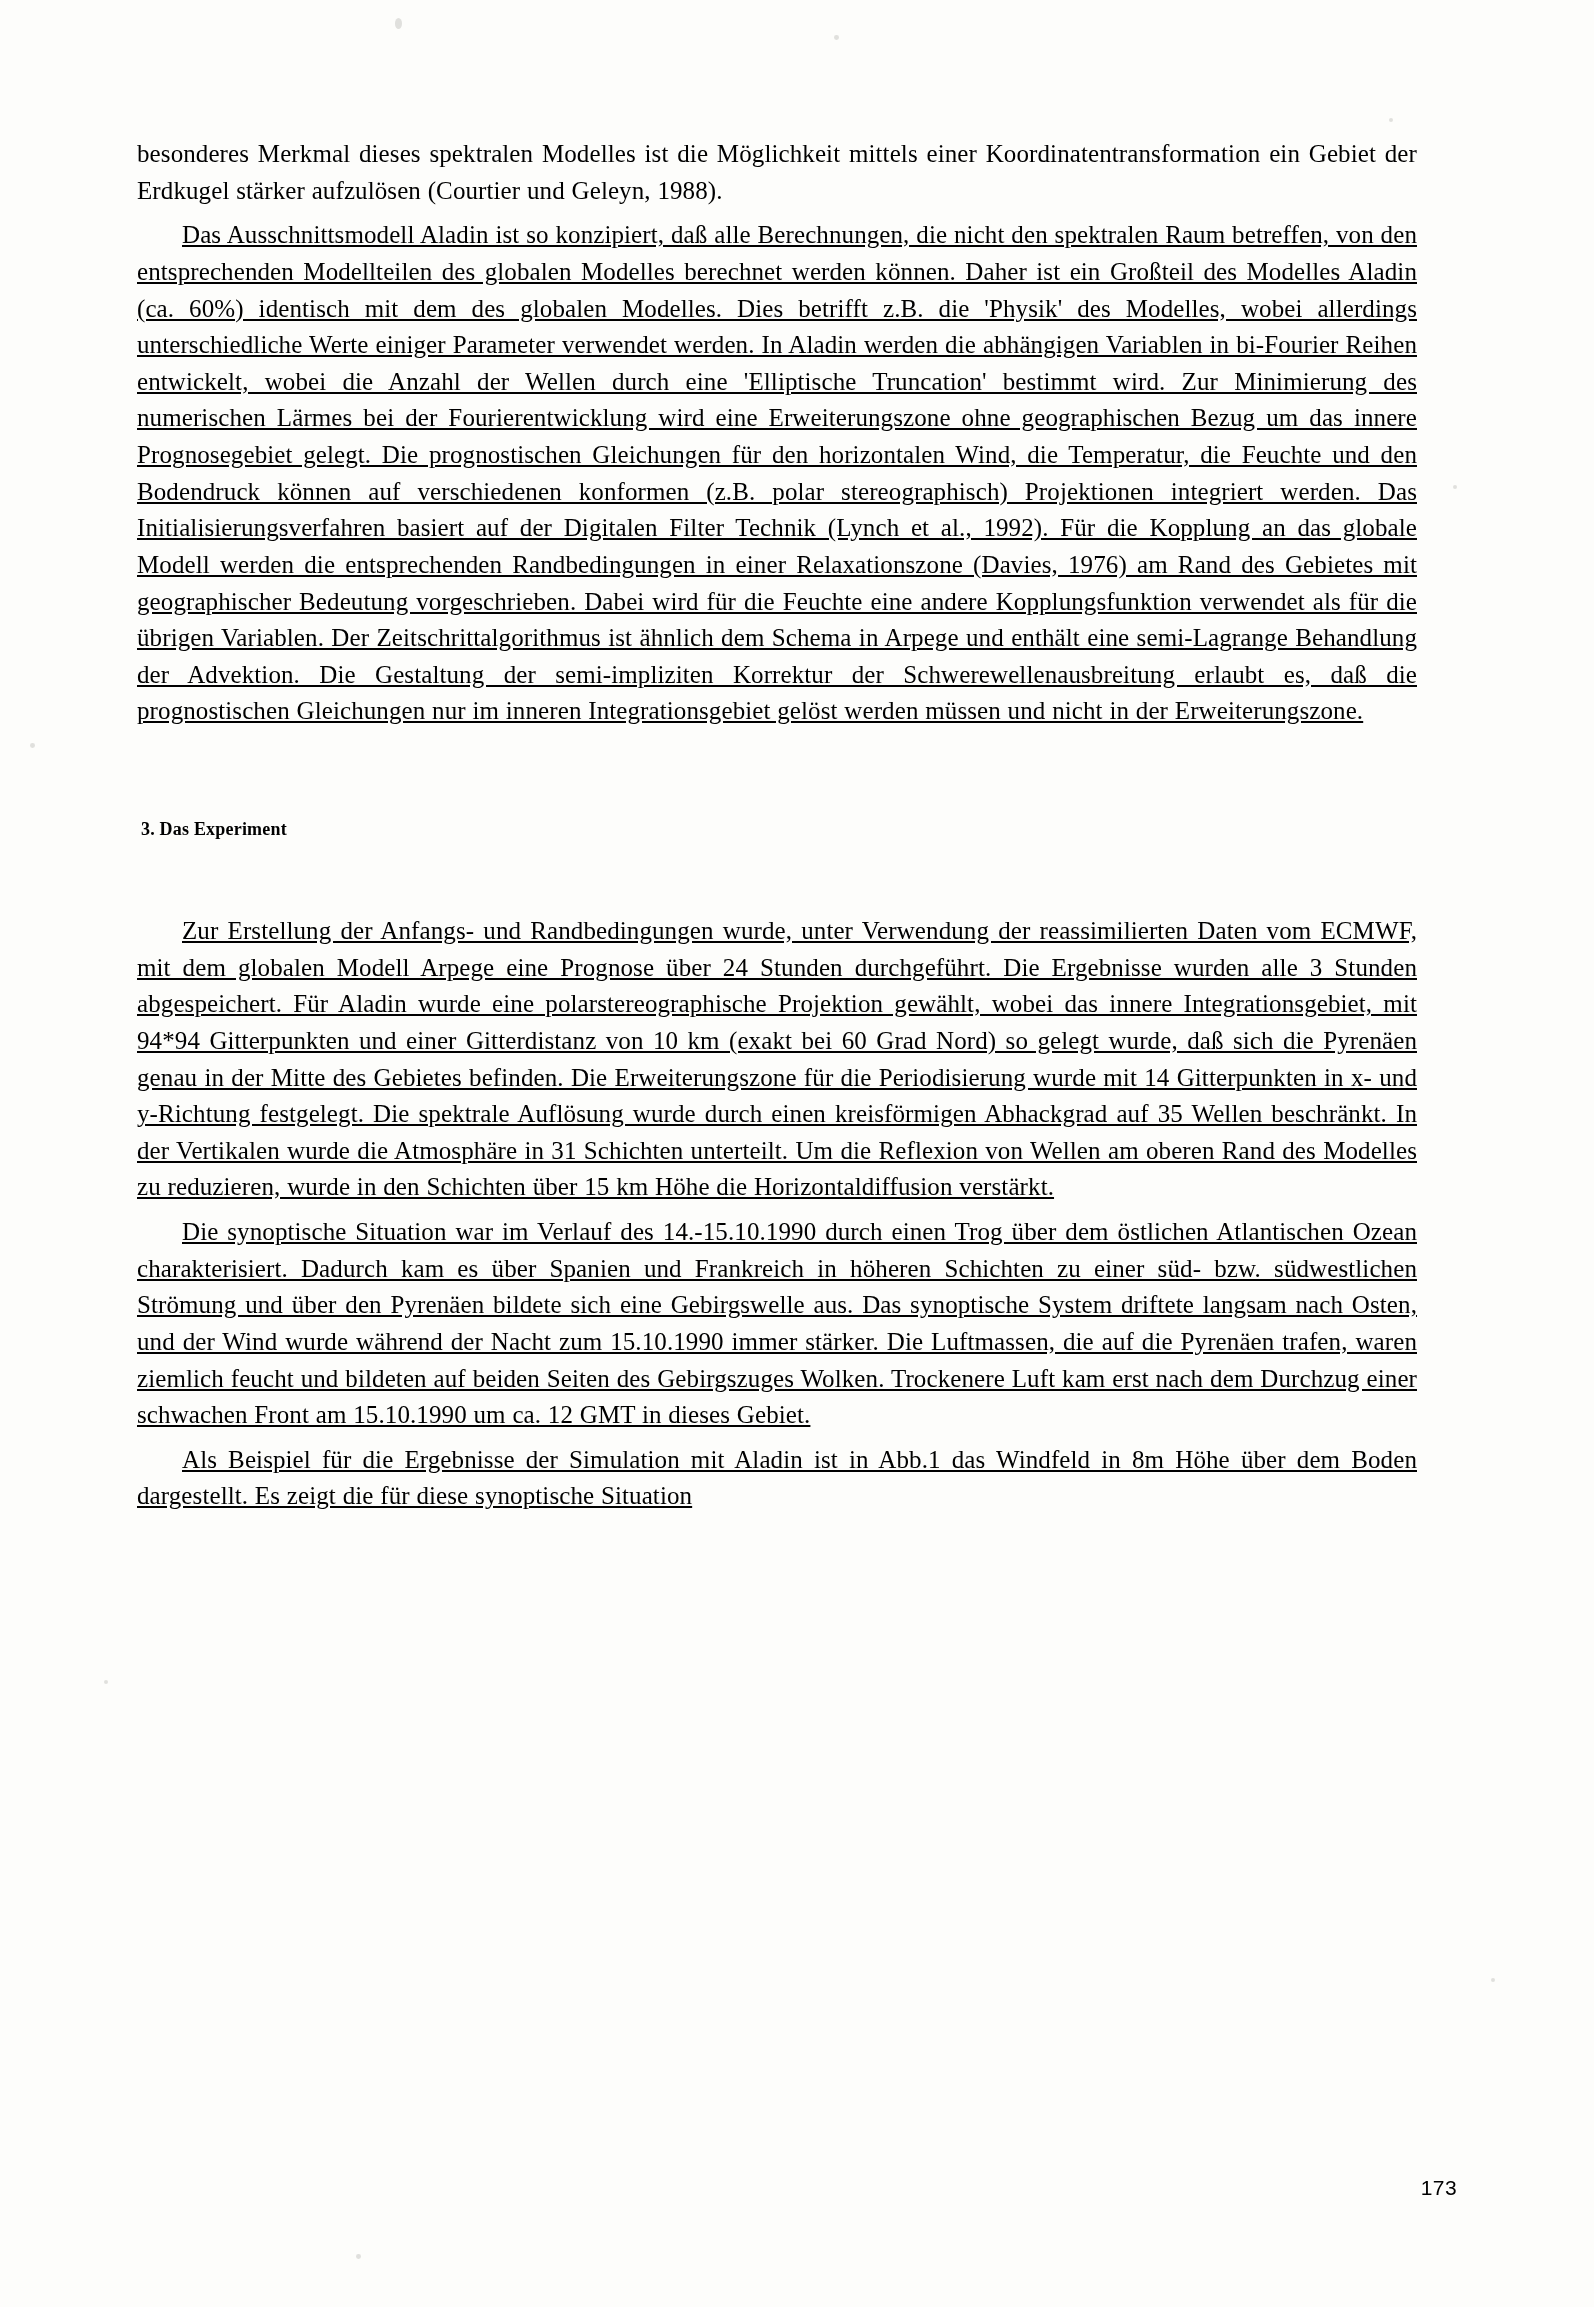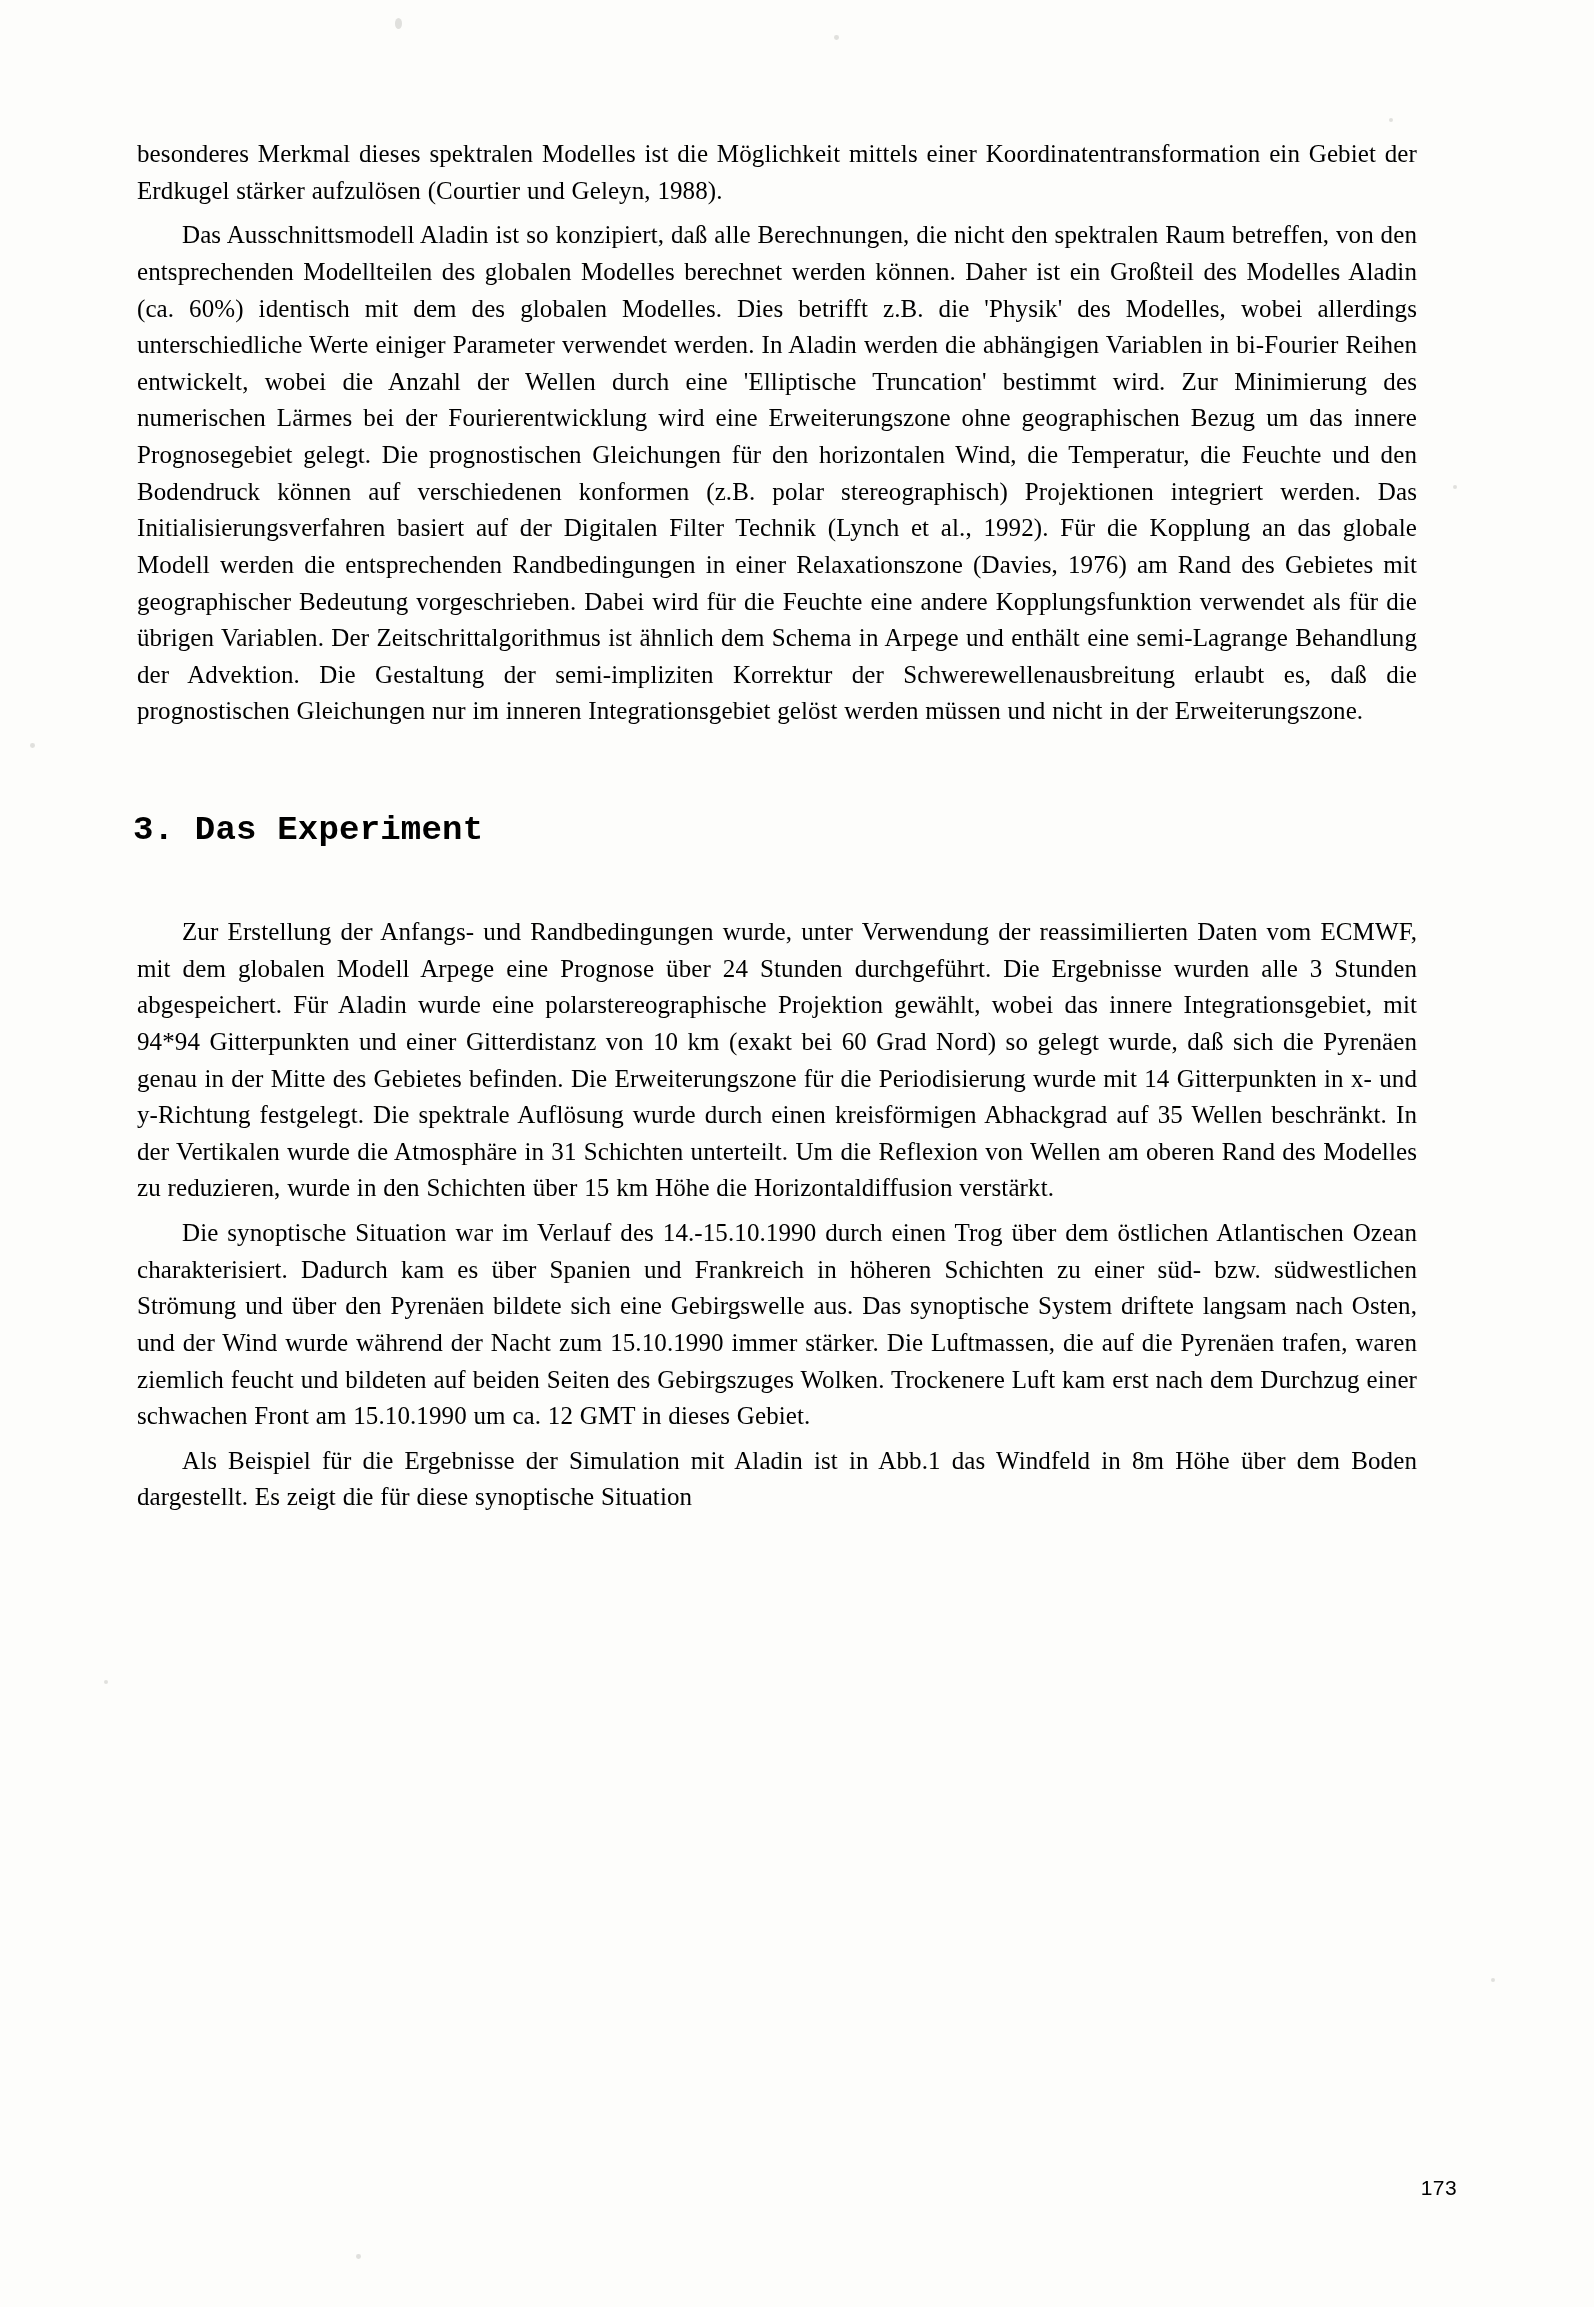--- a/index.html
+++ b/index.html
@@ -32,27 +32,28 @@
     margin: 8px;
     font-size: 25px;
     line-height: 1.465;
     text-align: justify;
     text-justify: inter-word;
     letter-spacing: 0.1px;
     word-spacing: 0.4px;
   }
   p.indent {
     text-indent: 45px;
+    text-decoration: underline;
   }
   .section-heading {
-    margin: 4px;
-    font-size: 34px;
+    margin: 12px;
+    font-size: 18px;
     font-weight: bold;
     letter-spacing: 0.2px;
-    font-family: Liberation Mono, monospace;
+    font-family: Liberation Serif, serif;
   }
   .gap-before-heading { height: 69px; }
   .gap-after-heading { height: 53px; }
   .page-number {
     position: absolute;
     right: 138px;
     bottom: 107px;
     font-size: 21px;
     font-family: "Liberation Sans", sans-serif;
     letter-spacing: 0.4px;

